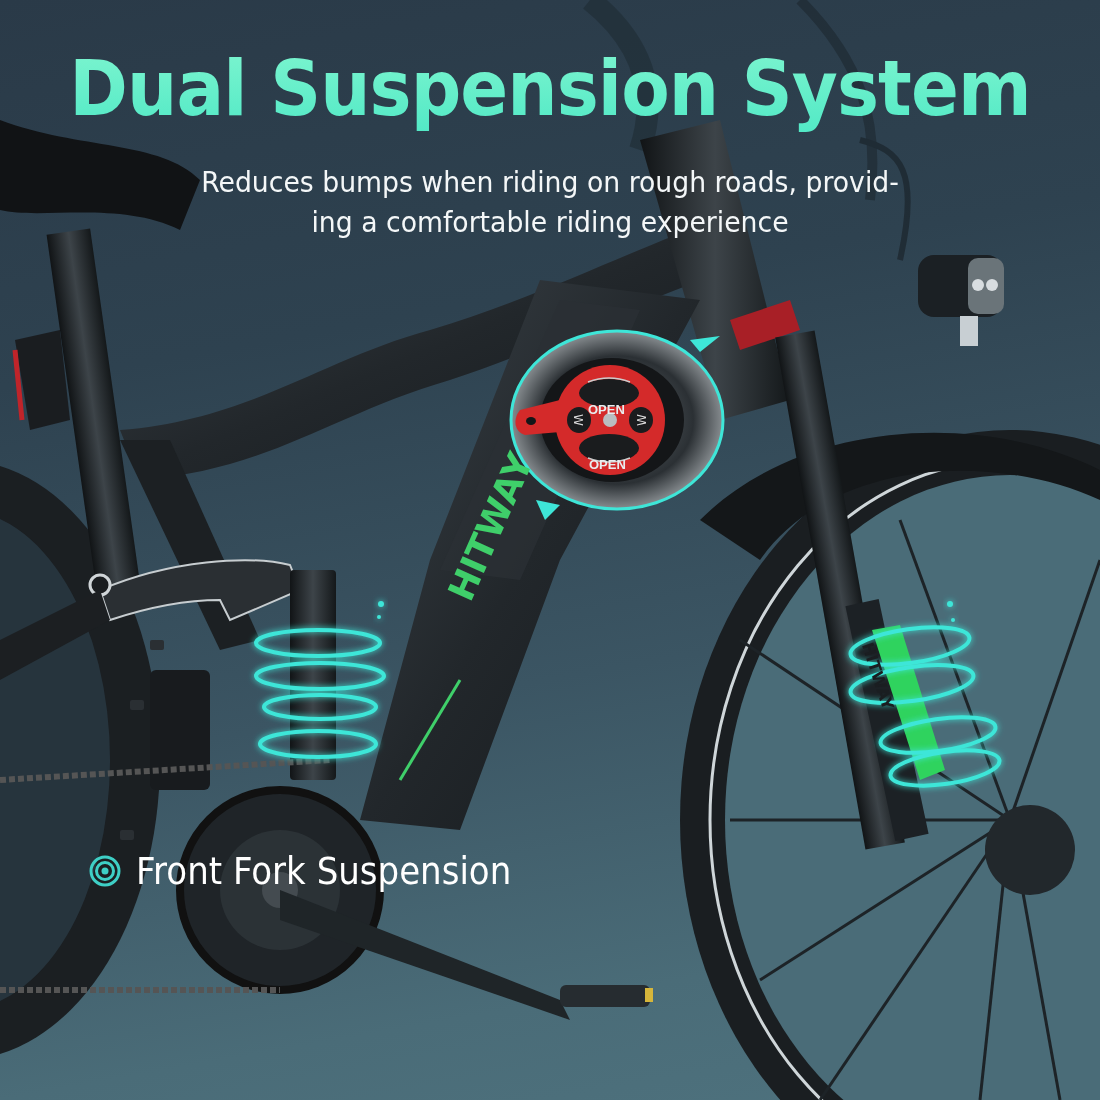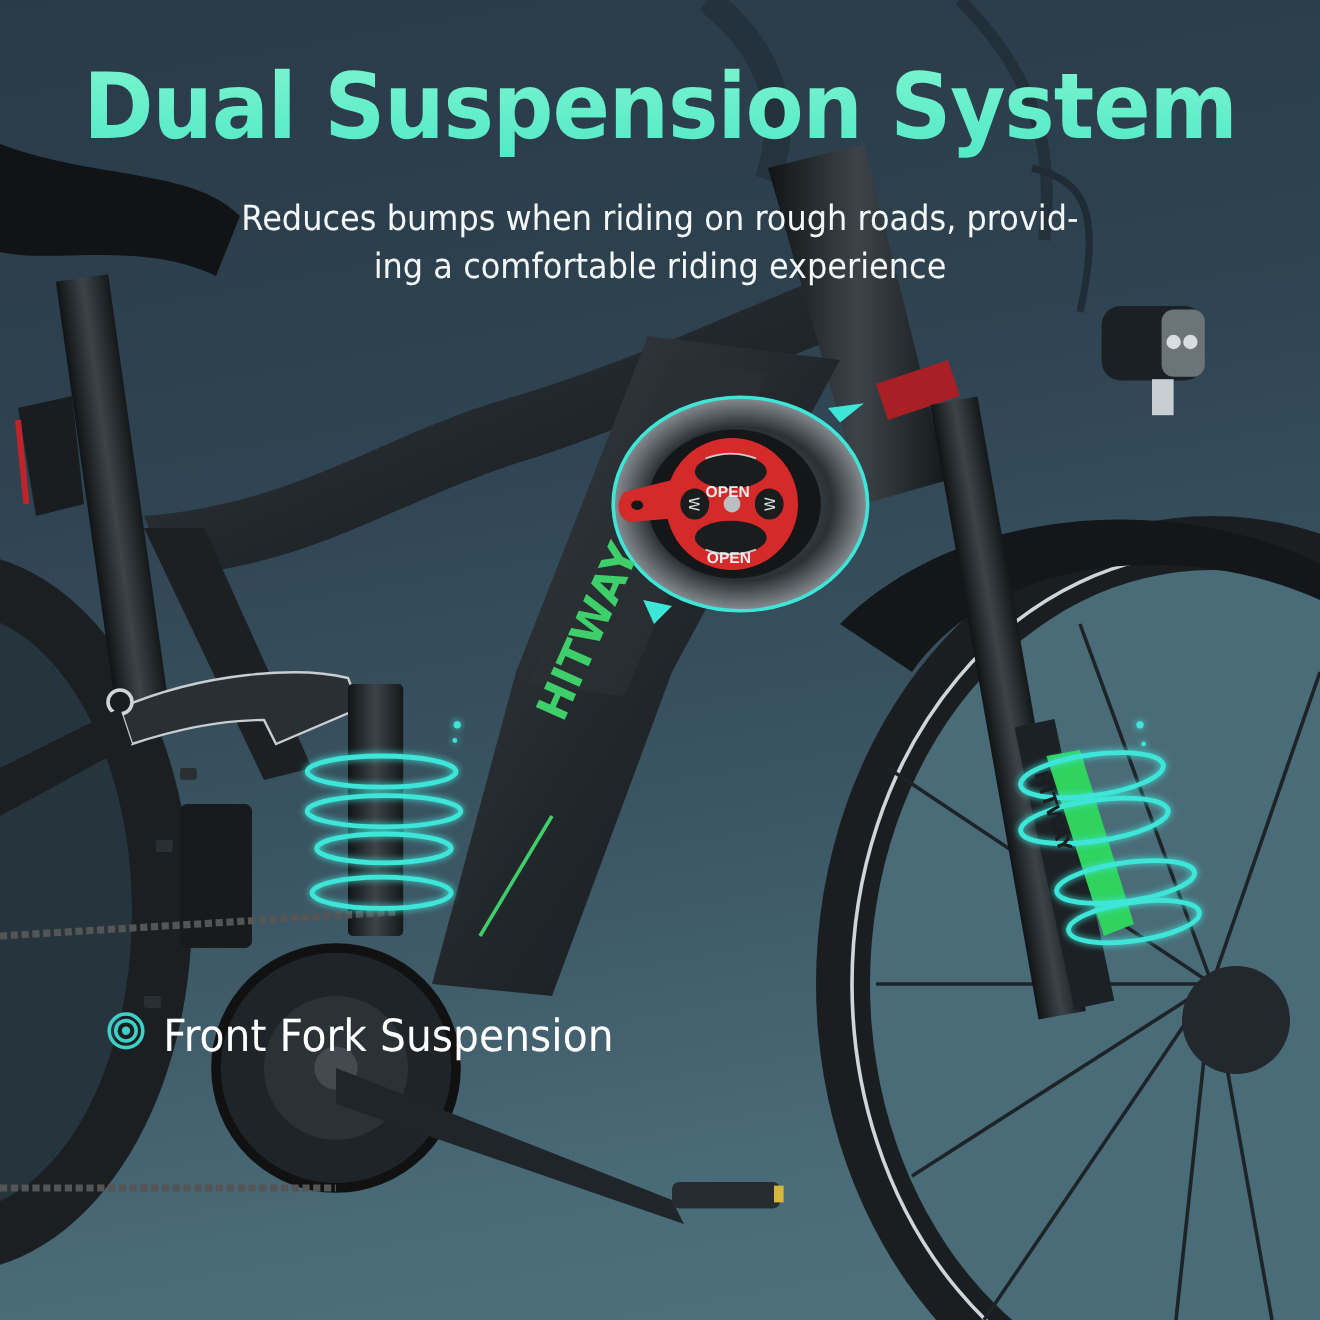--- a/index.html
+++ b/index.html
@@ -7,21 +7,21 @@
   .canvas{position:relative;width:1100px;height:1100px;overflow:hidden;
     background:linear-gradient(170deg,#2a3a48 0%,#2e4250 30%,#3b5563 60%,#4a6c78 85%,#4e727e 100%);}
   .art{position:absolute;left:0;top:0;width:1100px;height:1100px;}
   .title{position:absolute;left:0;top:44px;width:1100px;text-align:center;
     font-family:"DejaVu Sans",sans-serif;font-weight:bold;font-size:76px;letter-spacing:-1px;
     color:#5cf0c9;transform:scaleX(0.93);transform-origin:center;
     background:linear-gradient(180deg,#7df5cf 0%,#52e9c6 100%);-webkit-background-clip:text;background-clip:text;-webkit-text-fill-color:transparent;}
   .subtitle{position:absolute;left:120px;top:162px;width:860px;text-align:center;color:#f4f7f8;
     font-family:"DejaVu Sans",sans-serif;font-size:29px;line-height:40px;transform:scaleX(0.92);transform-origin:center;}
   .features{position:absolute;left:88px;top:842px;}
-  .feature{display:flex;height:58px;}
+  .feature{display:flex;align-items:center;height:58px;}
   .feature-icon{width:34px;height:34px;margin-right:14px;}
   .feature-label{color:#fff;font-family:"DejaVu Sans",sans-serif;font-size:37px;transform:scaleX(0.92);transform-origin:left center;white-space:nowrap;}
   .dial-label{position:absolute;color:#e8ecee;font-family:Liberation Sans, sans-serif;font-size:13px;font-weight:bold;margin-top:16px;}
   .brand{position:absolute;color:#3fcf6a;font-family:"DejaVu Sans",sans-serif;font-weight:bold;}
 </style>
 </head>
 <body>
 
 <div class="canvas">
 

